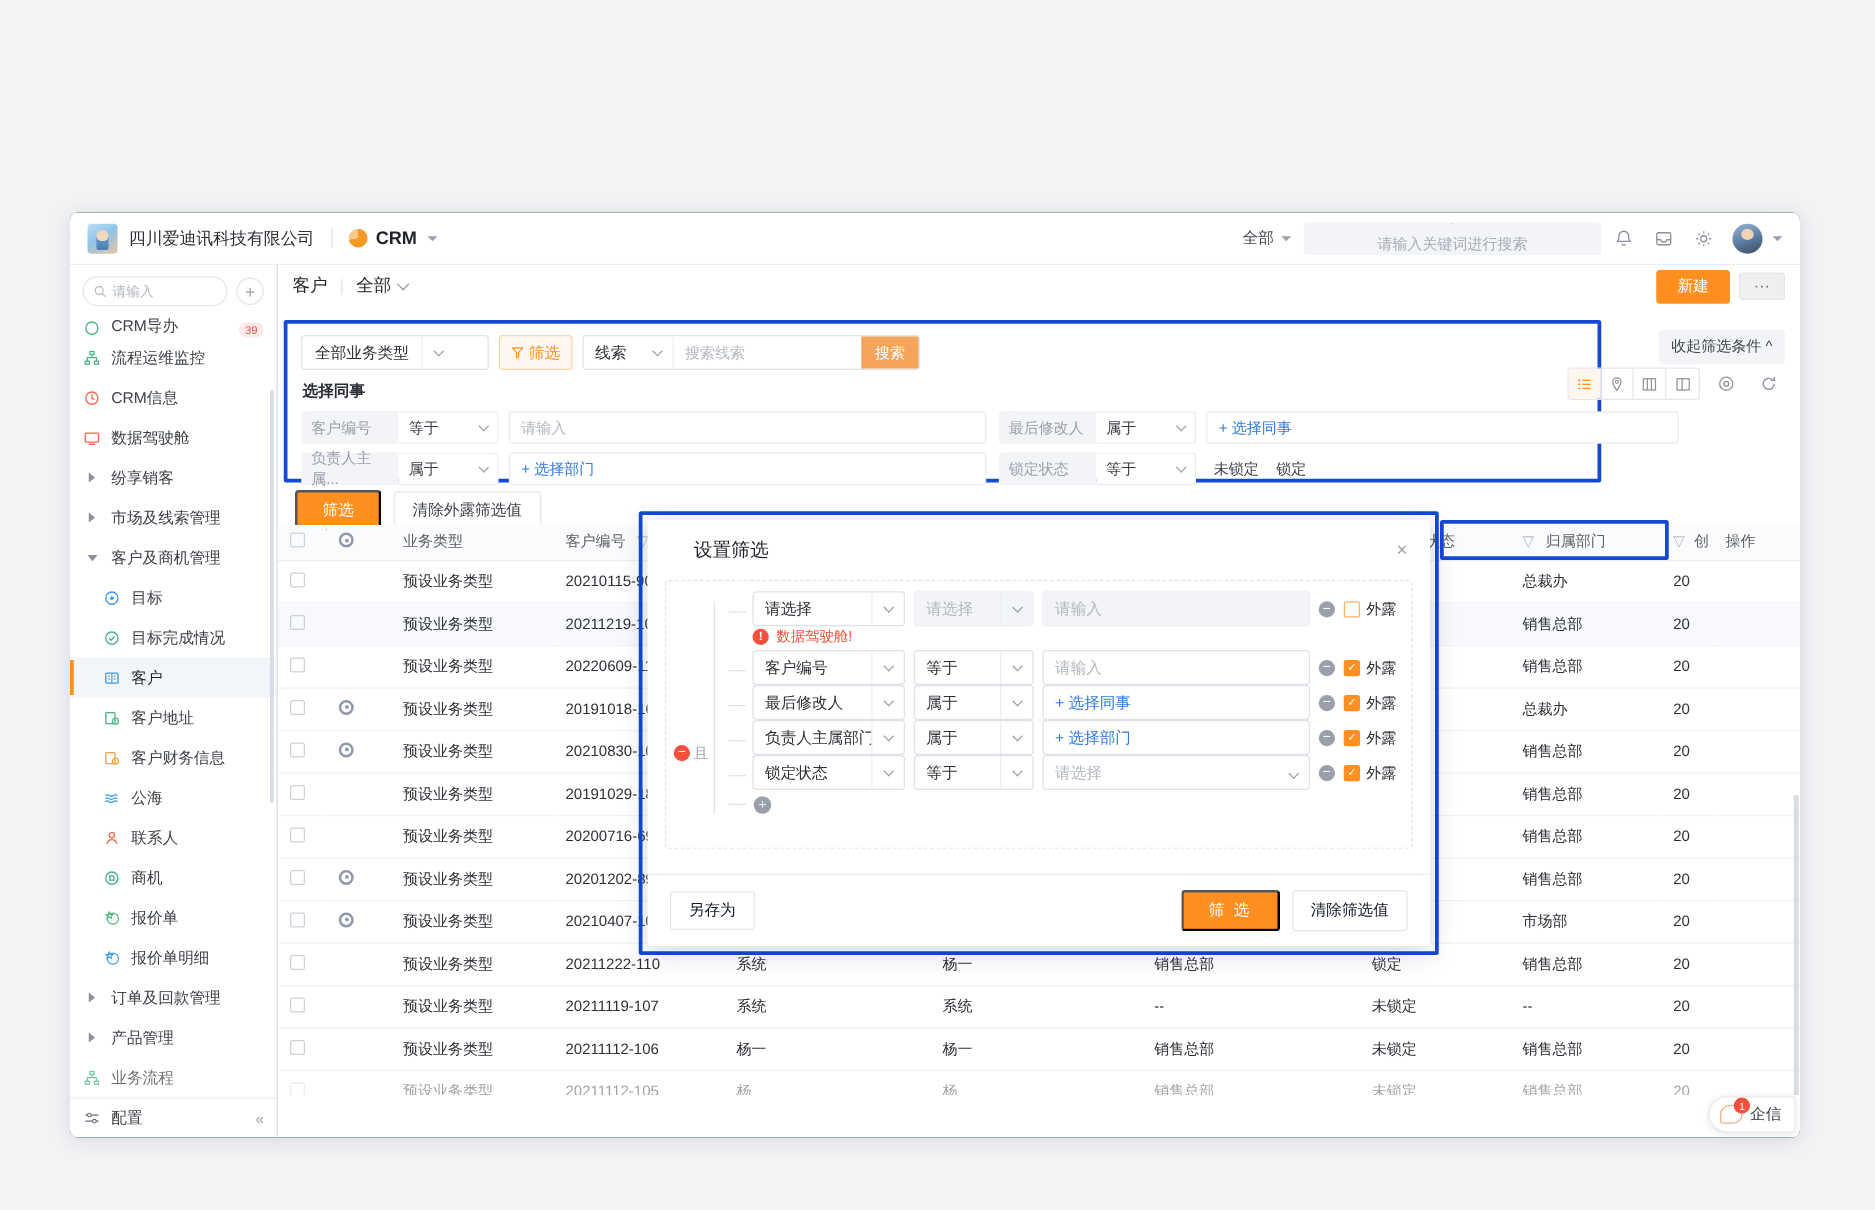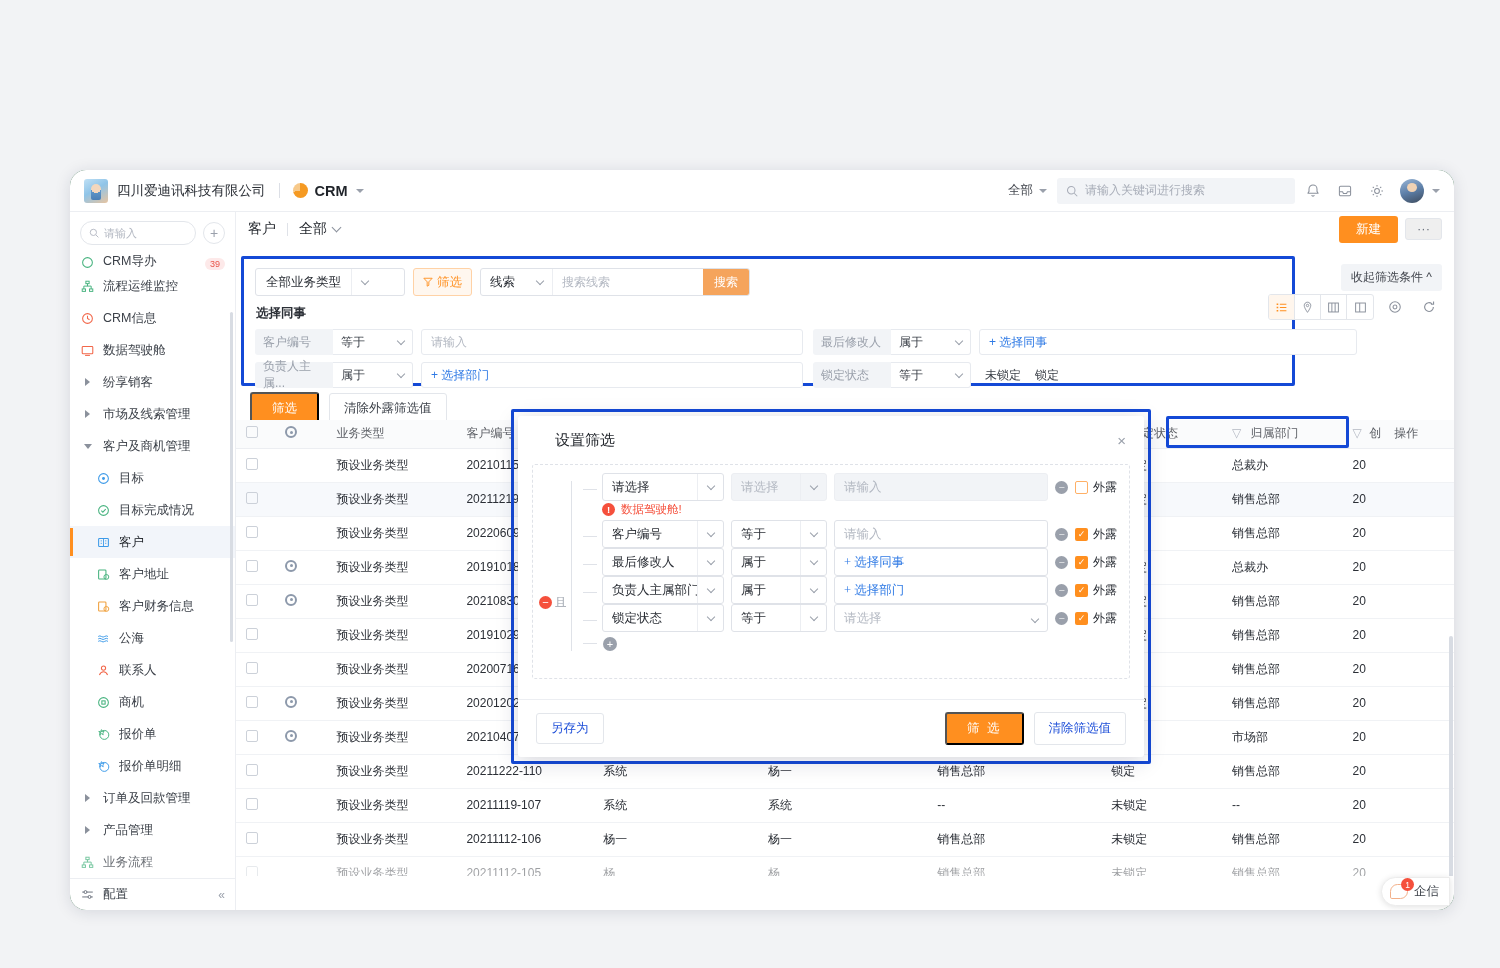--- a/index.html
+++ b/index.html
@@ -18,23 +18,23 @@
   }
   .poster-sub .dom { margin-left: 22px; }
   .poster-title {
     position: absolute; left: 58px; top: 90px;
     font-size: 40px; font-weight: bold; color: #16181c;
     letter-spacing: 1px; font-style: italic;
   }
 
   
   .app {
-    position: absolute; left: 70px; top: 170px;
+    position: absolute; left: 56px; top: 170px;
     width: 1384px; height: 740px;
-    background: #14532d; border-radius: 16px;
+    background: #14532d; border-radius: 6px;
     box-shadow: 0 2px 16px rgba(20,30,60,.13);
     overflow: hidden;
   }
 
   
   .topbar {
     height: 42px; display: flex; align-items: center;
     border-bottom: 1px solid #eceef2; background: #fff;
     padding: 0 14px;
   }
@@ -58,21 +58,21 @@
   }
   .crm-label { font-size: 14.5px; font-weight: bold; color: #1f2329; margin-left: 7px; }
   .caret-sm {
     width:0;height:0;border-left:4px solid transparent;border-right:4px solid transparent;
     border-top:4.5px solid #9aa0ab; margin-left:8px;
   }
   .topbar-right { margin-left:auto; display:flex; align-items:center; gap:0; }
   .scope-sel { display:flex; align-items:center; font-size:12.5px; color:#42464e; margin-right:10px; }
   .search-top {
     width: 238px; height: 26px; background:#f2f4f7; border-radius:3px;
-    display:flex; align-items:center; padding:0 9px; gap:7px;
+    display:flex; align-items:center; padding:0 9px; gap:7px;flex-direction:column;
   }
   .search-top .ph { font-size:12px; color:#a8adb8; }
   .icon-btn {
     width: 28px; height:28px; display:flex; align-items:center; justify-content:center;
     color:#8b919c; margin-left: 4px;
   }
   .avatar {
     width: 24px; height:24px; border-radius:50%; margin-left:9px; flex:none;
     background: linear-gradient(160deg,#9ab6d6,#5d7fa8 50%,#3d4a5c);
     position:relative; overflow:hidden;
@@ -279,21 +279,21 @@
   .minus-red {
     width:13px;height:13px;border-radius:50%;background:#f5503c;color:#fff;
     display:flex;align-items:center;justify-content:center;font-size:11px;line-height:1;
   }
   .grp-and { font-size:11.5px; color:#9aa0ab; }
   .bracket {
     position:absolute; left:38px; top:16px; width:11px; height:170px;
     border-left:1px solid #dfe2e8;
   }
   .rows { margin-left:57px; }
-  .crow { display:flex; align-items:center; gap:7px; height:24px; margin-bottom:4px; position:relative;font-family:Liberation Serif, serif; }
+  .crow { display:flex; align-items:center; gap:7px; height:24px; margin-bottom:4px; position:relative; }
   .crow:before {
     content:""; position:absolute; left:-19px; top:14px; width:14px; height:1px; background:#dfe2e8;
   }
   .msel {
     height:28px; border:1px solid #dfe2e8; border-radius:3px; background:#fff;
     display:flex; align-items:center; font-size:12.5px; color:#2b2f36;
   }
   .msel.f1 { width:122px; }
   .msel.f2 { width:96px; }
   .msel .t { flex:1; padding:0 9px; white-space:nowrap; overflow:hidden; }
@@ -326,21 +326,21 @@
     width:14px;height:14px;border-radius:50%;background:#9aa0ab;color:#fff;
     display:flex;align-items:center;justify-content:center;font-size:11px;line-height:1;
     position:relative; margin-left:1px;
   }
   .addrow { position:relative; height:20px; display:flex; align-items:center; margin-left:57px; }
   .addrow:before { content:""; position:absolute; left:-19px; top:9px; width:14px; height:1px; background:#dfe2e8; }
   .modal-foot {
     height:58px; border-top:1px solid #eceef2; display:flex; align-items:center;
     padding:0 18px; gap:10px;
   }
-  .btn-save { border:1px solid #e3e6eb; background:#fff; color:#1d4ed8; font-size:12.5px; border-radius:3px; padding:6px 14px; }
+  .btn-save { border:1px solid #e3e6eb; background:#fff; color:#0f172a; font-size:12.5px; border-radius:3px; padding:6px 14px; }
   .foot-right { margin-left:auto; display:flex; gap:10px;justify-content:center; }
   .btn-modal-orange { background:#ff8f1f; color:#fff; font-size:12.5px; border-radius:3px; padding:6px 20px; letter-spacing:2px; }
 </style>
 </head>
 <body>
 
 <div class="page">
 
 
   <div class="app">

